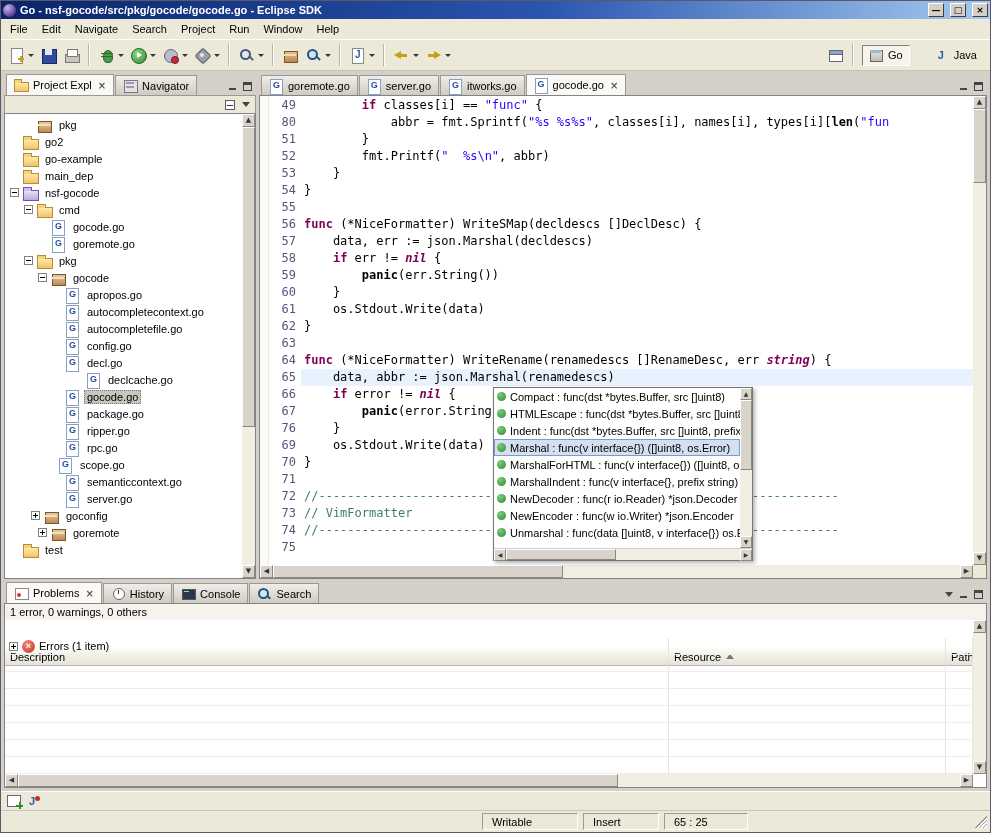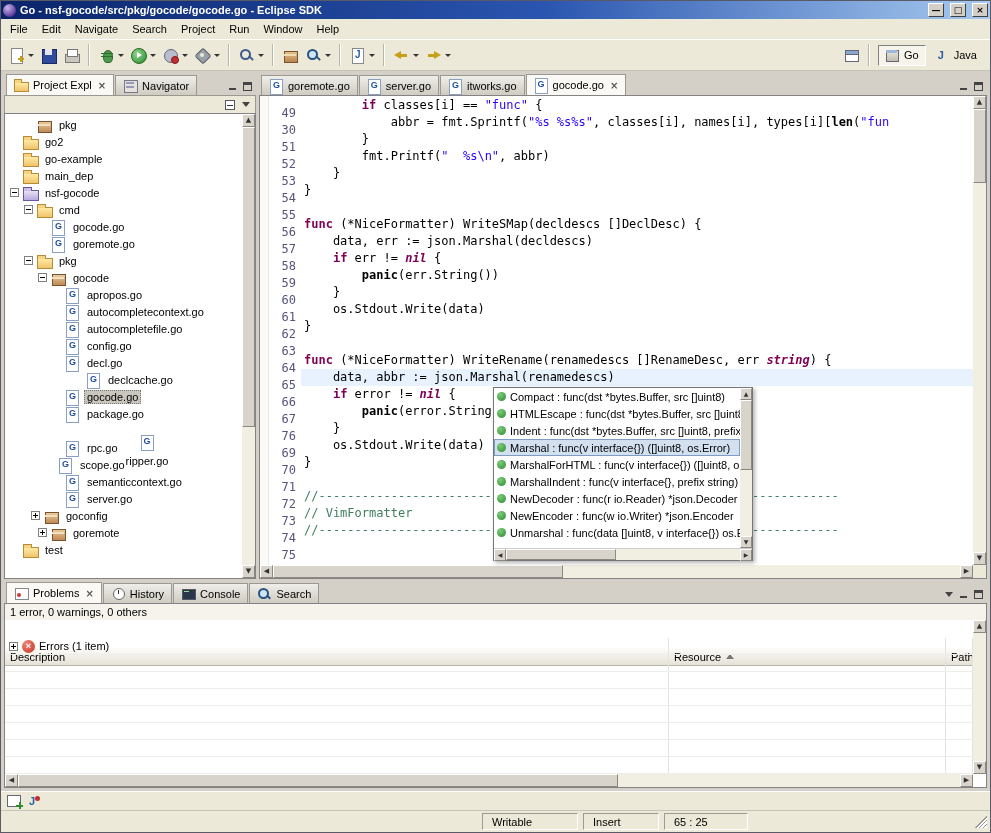--- a/index.html
+++ b/index.html
@@ -121,21 +121,21 @@
 .ti-history::before { left: 2px; top: 1px; width: 10px; height: 10px; border: 1px solid #666; border-radius: 50%; background: #fff; }
 .ti-history::after { left: 7px; top: 3px; width: 1px; height: 4px; background: #333; }
 .ti-console::before { left: 1px; top: 2px; width: 12px; height: 9px; background: #28384A; border: 1px solid #556; }
 .ti-console::after { left: 3px; top: 4px; width: 5px; height: 1px; background: #8FE08F; }
 .ti-searchview::before { left: 1px; top: 1px; width: 7px; height: 7px; border: 2px solid #28527E; border-radius: 50%; background: #CFE4F4; }
 .ti-searchview::after { left: 9px; top: 9px; width: 5px; height: 2px; background: #28527E; transform: rotate(45deg); }
 
 
 .editor-body { flex: 1 1 auto; position: relative; background: #fff; border: 1px solid #848284; overflow: hidden; }
 .annot-ruler { position: absolute; left: 0; top: 0; bottom: 13px; width: 9px; background: #FAFAF7; border-right: 1px solid #E8E8E4; }
-.num-ruler { position: absolute; left: 10px; top: 8px; bottom: 13px; width: 30px; background: #FFF; color: #55557A; font: 12px/17px "DejaVu Sans Mono", monospace; text-align: right; padding: 1px 4px 0 0; overflow: hidden; }
+.num-ruler { position: absolute; left: 10px; top: 0; bottom: 13px; width: 30px; background: #FFF; color: #55557A; font: 12px/17px "DejaVu Sans Mono", monospace; text-align: right; padding: 1px 4px 0 0; overflow: hidden; }
 .ln { height: 17px; }
 .code-area { position: absolute; left: 41px; top: 0; right: 13px; bottom: 13px; overflow: hidden; font: 12px/17px "DejaVu Sans Mono", monospace; padding-top: 1px; }
 .cl { height: 17px; white-space: pre; padding-left: 3px; }
 .cl.cur { background: #E8F2FE; }
 .k  { color: #7F0055; font-weight: bold; }
 .ki { color: #7F0055; font-weight: bold; font-style: italic; }
 .b  { color: #000; font-weight: bold; }
 .s  { color: #2A00FF; }
 .c  { color: #3F7F5F; }
 
@@ -263,21 +263,21 @@
           <span class="drop"></span>
         </span>
         <span class="tbtn">
           <span class="ic ic-forward"></span>
           <span class="drop"></span>
         </span>
       </div>
     <div class="persp-area">
       <span class="pic pic-open"></span>
       <span class="tb-sep"></span>
-      <span style="display:flex;align-items:center;gap:2px;">
+      <span style="display:flex;align-items:center;gap:18px;">
           <span class="pbtn active">
             <span class="pic pic-go"></span>
             <span>Go</span>
           </span>
           <span class="pbtn">
             <span class="pic pic-java"></span>
             <span>Java</span>
           </span>
         </span>
     </div>
@@ -392,21 +392,21 @@
             <div class="trow selected" style="padding-left: 47px;">
               <span class="ebox-spacer"></span>
               <span class="fic fic-gofile"></span>
               <span class="tlabel">gocode.go</span>
             </div>
             <div class="trow" style="padding-left: 47px;">
               <span class="ebox-spacer"></span>
               <span class="fic fic-gofile"></span>
               <span class="tlabel">package.go</span>
             </div>
-            <div class="trow" style="padding-left: 47px; flex-direction: column;">
+            <div class="trow" style="padding-left: 47px;">
               <span class="ebox-spacer"></span>
               <span class="fic fic-gofile"></span>
               <span class="tlabel">ripper.go</span>
             </div>
             <div class="trow" style="padding-left: 47px;">
               <span class="ebox-spacer"></span>
               <span class="fic fic-gofile"></span>
               <span class="tlabel">rpc.go</span>
             </div>
             <div class="trow" style="padding-left: 40px;">
@@ -471,21 +471,21 @@
           </span>
         <span class="strip-icons">
           <span class="wmin"></span>
           <span class="wmax"></span>
         </span>
       </div>
       <div class="editor-body">
         <div class="annot-ruler"></div>
         <div class="num-ruler">
             <div class="ln">49</div>
-            <div class="ln">30</div>
+            <div class="ln">80</div>
             <div class="ln">51</div>
             <div class="ln">52</div>
             <div class="ln">53</div>
             <div class="ln">54</div>
             <div class="ln">55</div>
             <div class="ln">56</div>
             <div class="ln">57</div>
             <div class="ln">58</div>
             <div class="ln">59</div>
             <div class="ln">60</div>

